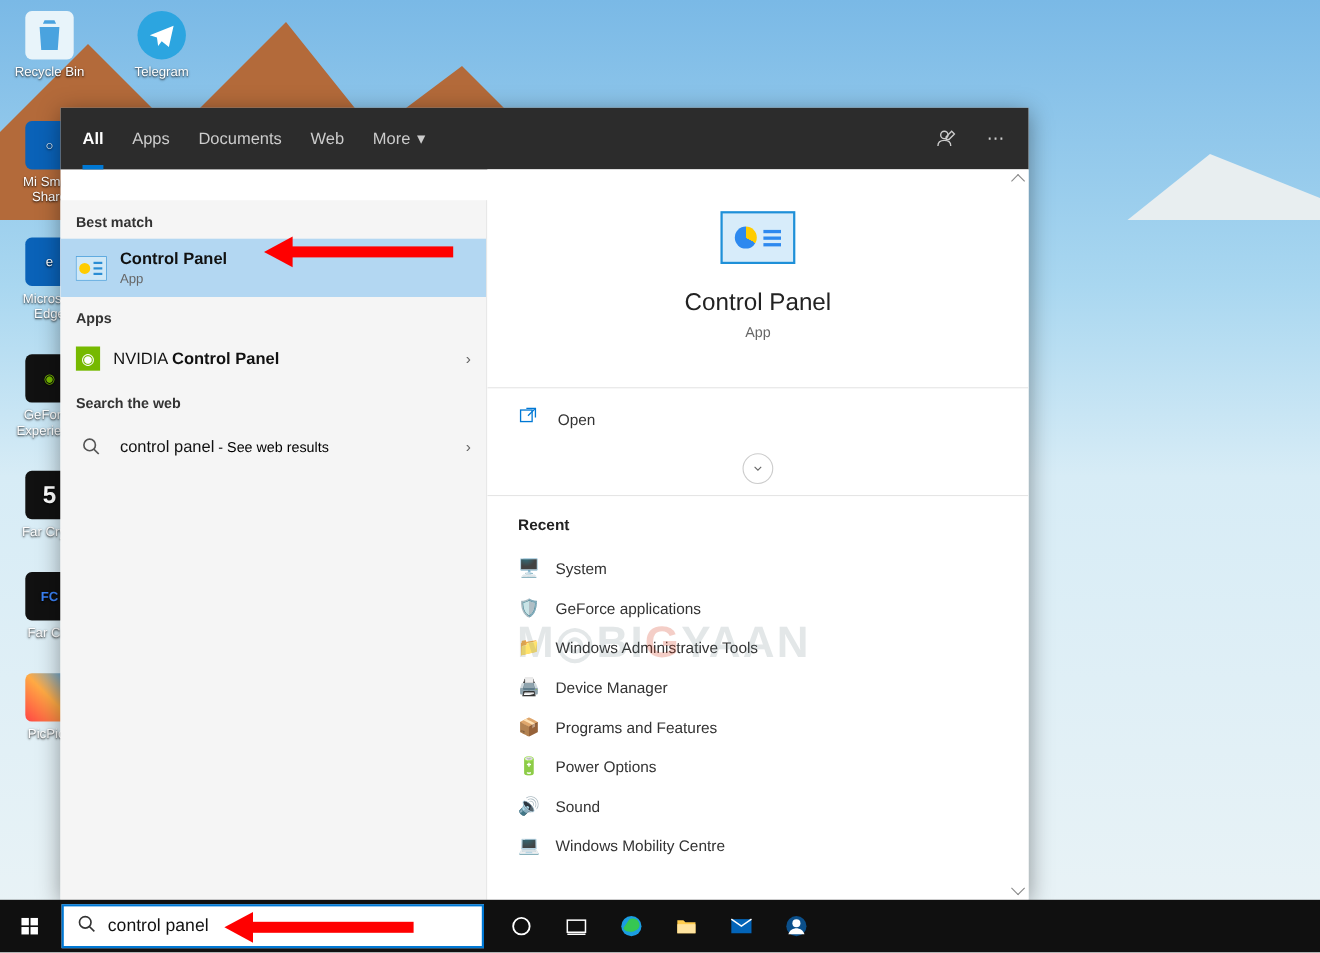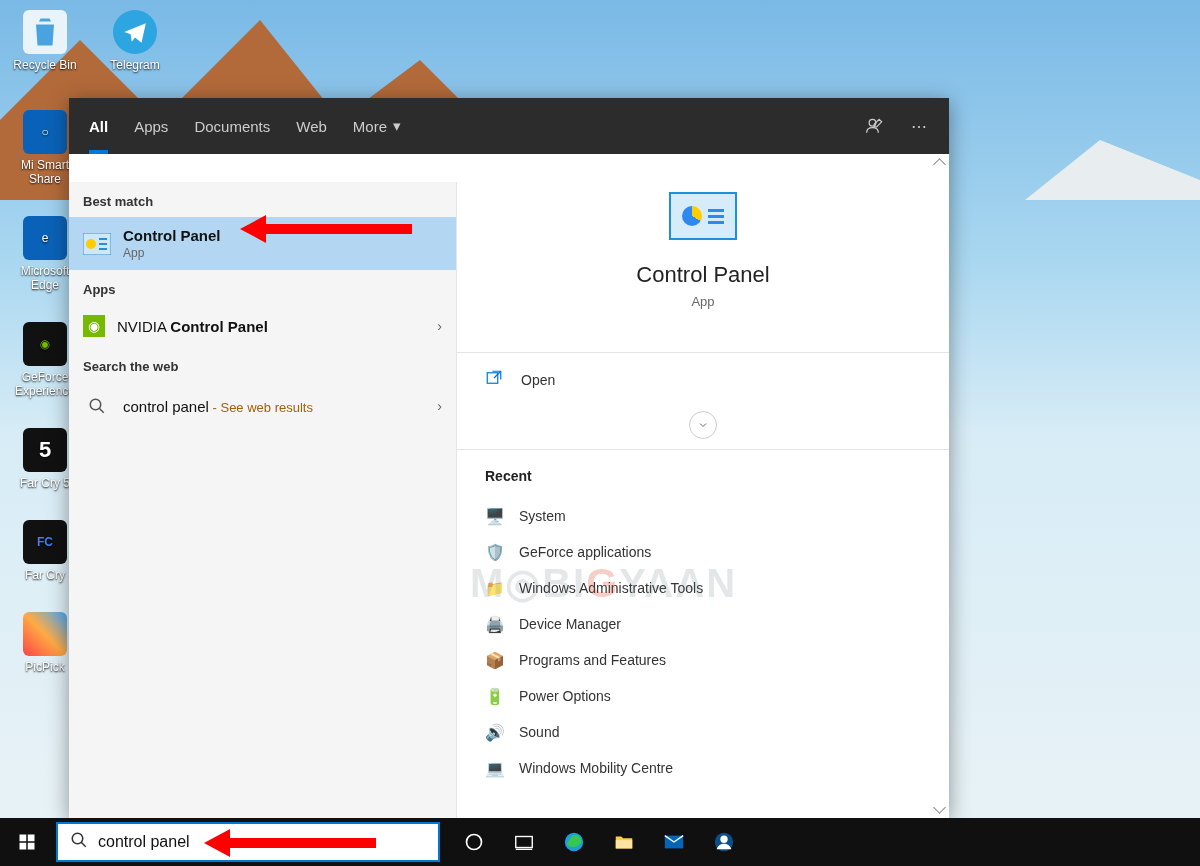--- a/index.html
+++ b/index.html
@@ -2,33 +2,33 @@
 <html><head>
 <meta charset="utf-8">
 <style>
 * { margin: 0; padding: 0; box-sizing: border-box; font-family: "Segoe UI", Arial, sans-serif; }
 html, body { width: 1200px; height: 866px; overflow: hidden; }
 .desktop {
   position: relative;
   width: 1200px; height: 866px;
   background: linear-gradient(180deg, #7ab9e6 0%, #a9d7f0 30%, #d7ecf6 50%, #eaf3f6 100%);
 }
-.desktop-icons { position: absolute; top: 10px; left: 10px; display: flex; gap: 20px; }
+.desktop-icons { position: absolute; top: 10px; left: 10px; display: flex; gap: 32px; }
 .desktop-icon { width: 70px; text-align: center; color: #fff; text-shadow: 0 1px 2px #000; font-size: 12px; }
 .desktop-icon .ico { width: 44px; height: 44px; margin: 0 auto 4px; border-radius: 6px; display:flex; align-items:center; justify-content:center; }
 .recycle-bin .ico { background: #e8f4fa; position: relative; }
 .recycle-bin .ico svg { width: 36px; height: 36px; }
 .telegram .ico { background: #2ca5e0; border-radius: 50%; }
 
 .desktop-left-icons { position:absolute; left:10px; top:110px; display:flex; flex-direction:column; gap:30px;}
 .desktop-left-icons .desktop-icon .ico{ background:#333; }
 
 .search-panel {
   position: absolute;
-  left: 69px; top: 98px;
+  left: 55px; top: 98px;
   width: 880px; height: 720px;
   background: #fff;
   box-shadow: 0 4px 20px rgba(0,0,0,.4);
   display: flex; flex-direction: column;
 }
 .search-header {
   height: 56px; background: #2c2c2c; color: #ccc;
   display: flex; align-items: center; padding: 0 20px;
 }
 .search-tabs { display: flex; gap: 26px; align-items: center; height:100%; }
@@ -221,21 +221,21 @@
 
         <div class="section-label">Search the web</div>
         <div class="result-item">
           <div class="ricon">
             <svg width="18" height="18" viewBox="0 0 24 24" fill="none" stroke="#555" stroke-width="2">
                 <circle cx="10" cy="10" r="7"></circle>
                 <line x1="15" y1="15" x2="21" y2="21"></line>
               </svg>
           </div>
           <div class="rtext">
-            <div class="rtitle"><span>control panel</span><span style="color:#a16207;font-size:13px"> - See web results</span></div>
+            <div class="rtitle"><span>control panel</span><span style="color:#000000;font-size:13px"> - See web results</span></div>
           </div>
           <div class="chev">›</div>
         </div>
       </div>
 
       <div class="detail-pane">
         <div class="scrollhint"></div>
         <div class="detail-header">
           <div class="big-icon">
             <div class="pie"></div>

